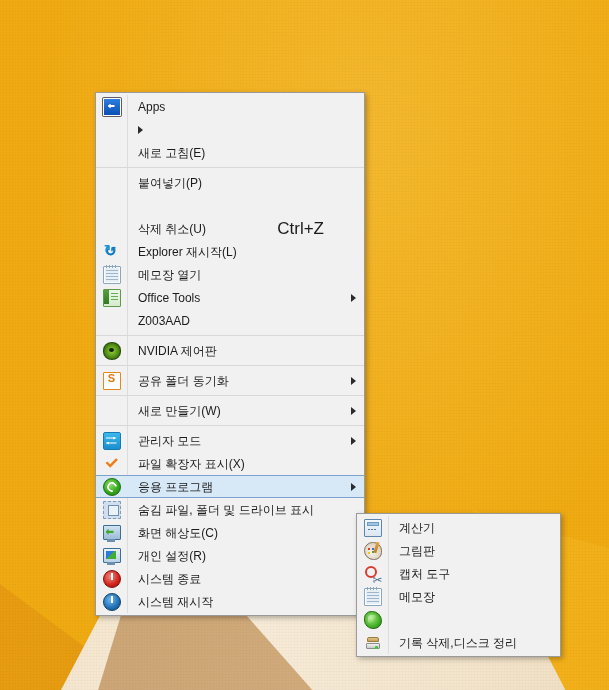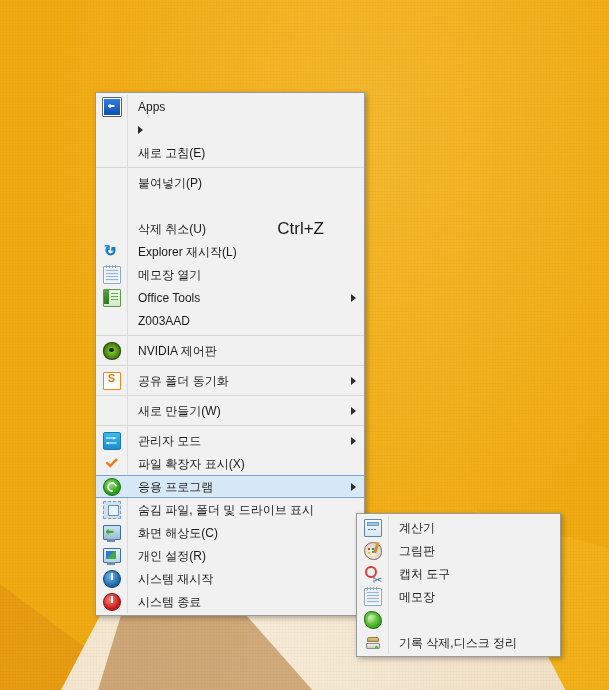--- a/index.html
+++ b/index.html
@@ -660,30 +660,30 @@
       </div>
       <div class="menu-item">
         <div class="mi-icon">
           <span class="ico ico-personalize"></span>
         </div>
         <div class="mi-label">개인 설정(R)</div>
         <div class="mi-arrow"></div>
       </div>
       <div class="menu-item">
         <div class="mi-icon">
+          <span class="ico ico-shutdown"></span>
+        </div>
+        <div class="mi-label">시스템 종료</div>
+        <div class="mi-arrow"></div>
+      </div>
+      <div class="menu-item">
+        <div class="mi-icon">
           <span class="ico ico-restart"></span>
         </div>
         <div class="mi-label">시스템 재시작</div>
-        <div class="mi-arrow"></div>
-      </div>
-      <div class="menu-item">
-        <div class="mi-icon">
-          <span class="ico ico-shutdown"></span>
-        </div>
-        <div class="mi-label">시스템 종료</div>
         <div class="mi-arrow"></div>
       </div>
     </div>
 </div>
 
 <div class="ctx-menu" id="sub-menu">
   <div class="menu-body" id="sub-menu-body">
       <div class="menu-item">
         <div class="mi-icon">
           <span class="ico ico-calc"></span>

